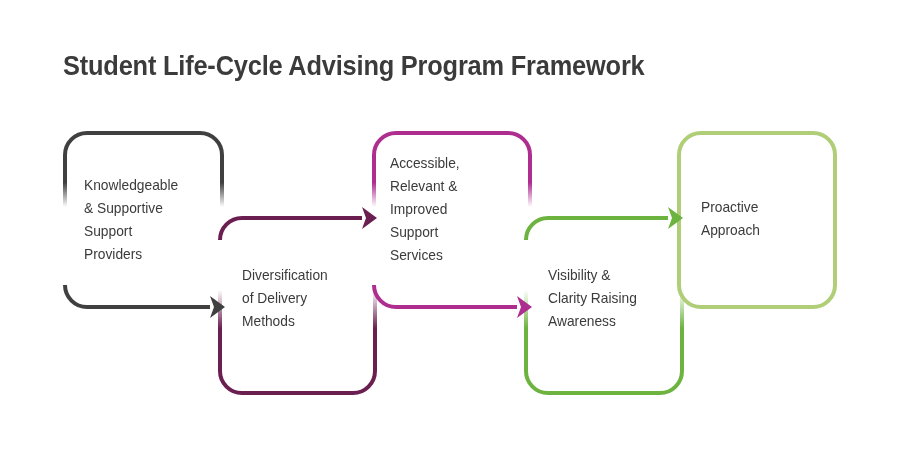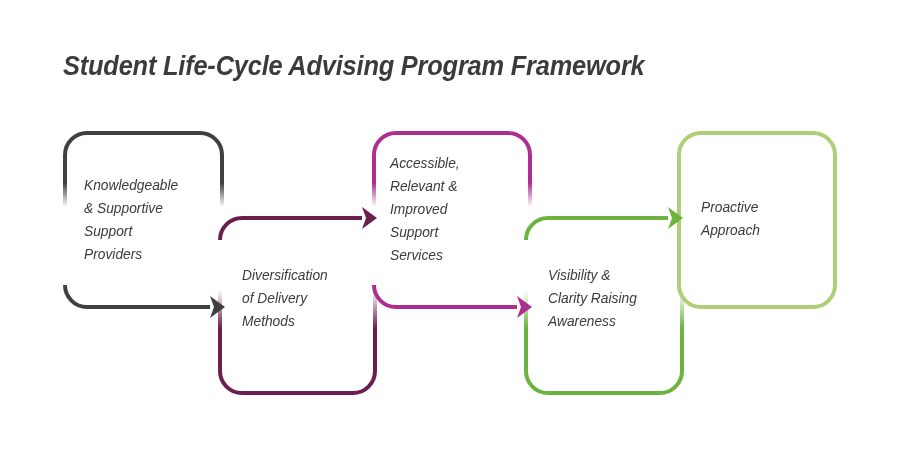--- a/index.html
+++ b/index.html
@@ -13,21 +13,20 @@
     height: 459px;
     overflow: hidden;
     font-family: "Liberation Sans", "DejaVu Sans", sans-serif;
     -webkit-font-smoothing: antialiased;
   }
   #canvas {
     position: relative;
     width: 900px;
     height: 459px;
     background: #ffffff;
-    font-style: italic;
   }
   #diagram-title {
     position: absolute;
     left: 63px;
     top: 51px;
     margin: 0;
     font-family: "Liberation Sans Narrow", "Liberation Sans", "DejaVu Sans", sans-serif;
     font-size: 27px;
     font-weight: bold;
     letter-spacing: -0.2px;

